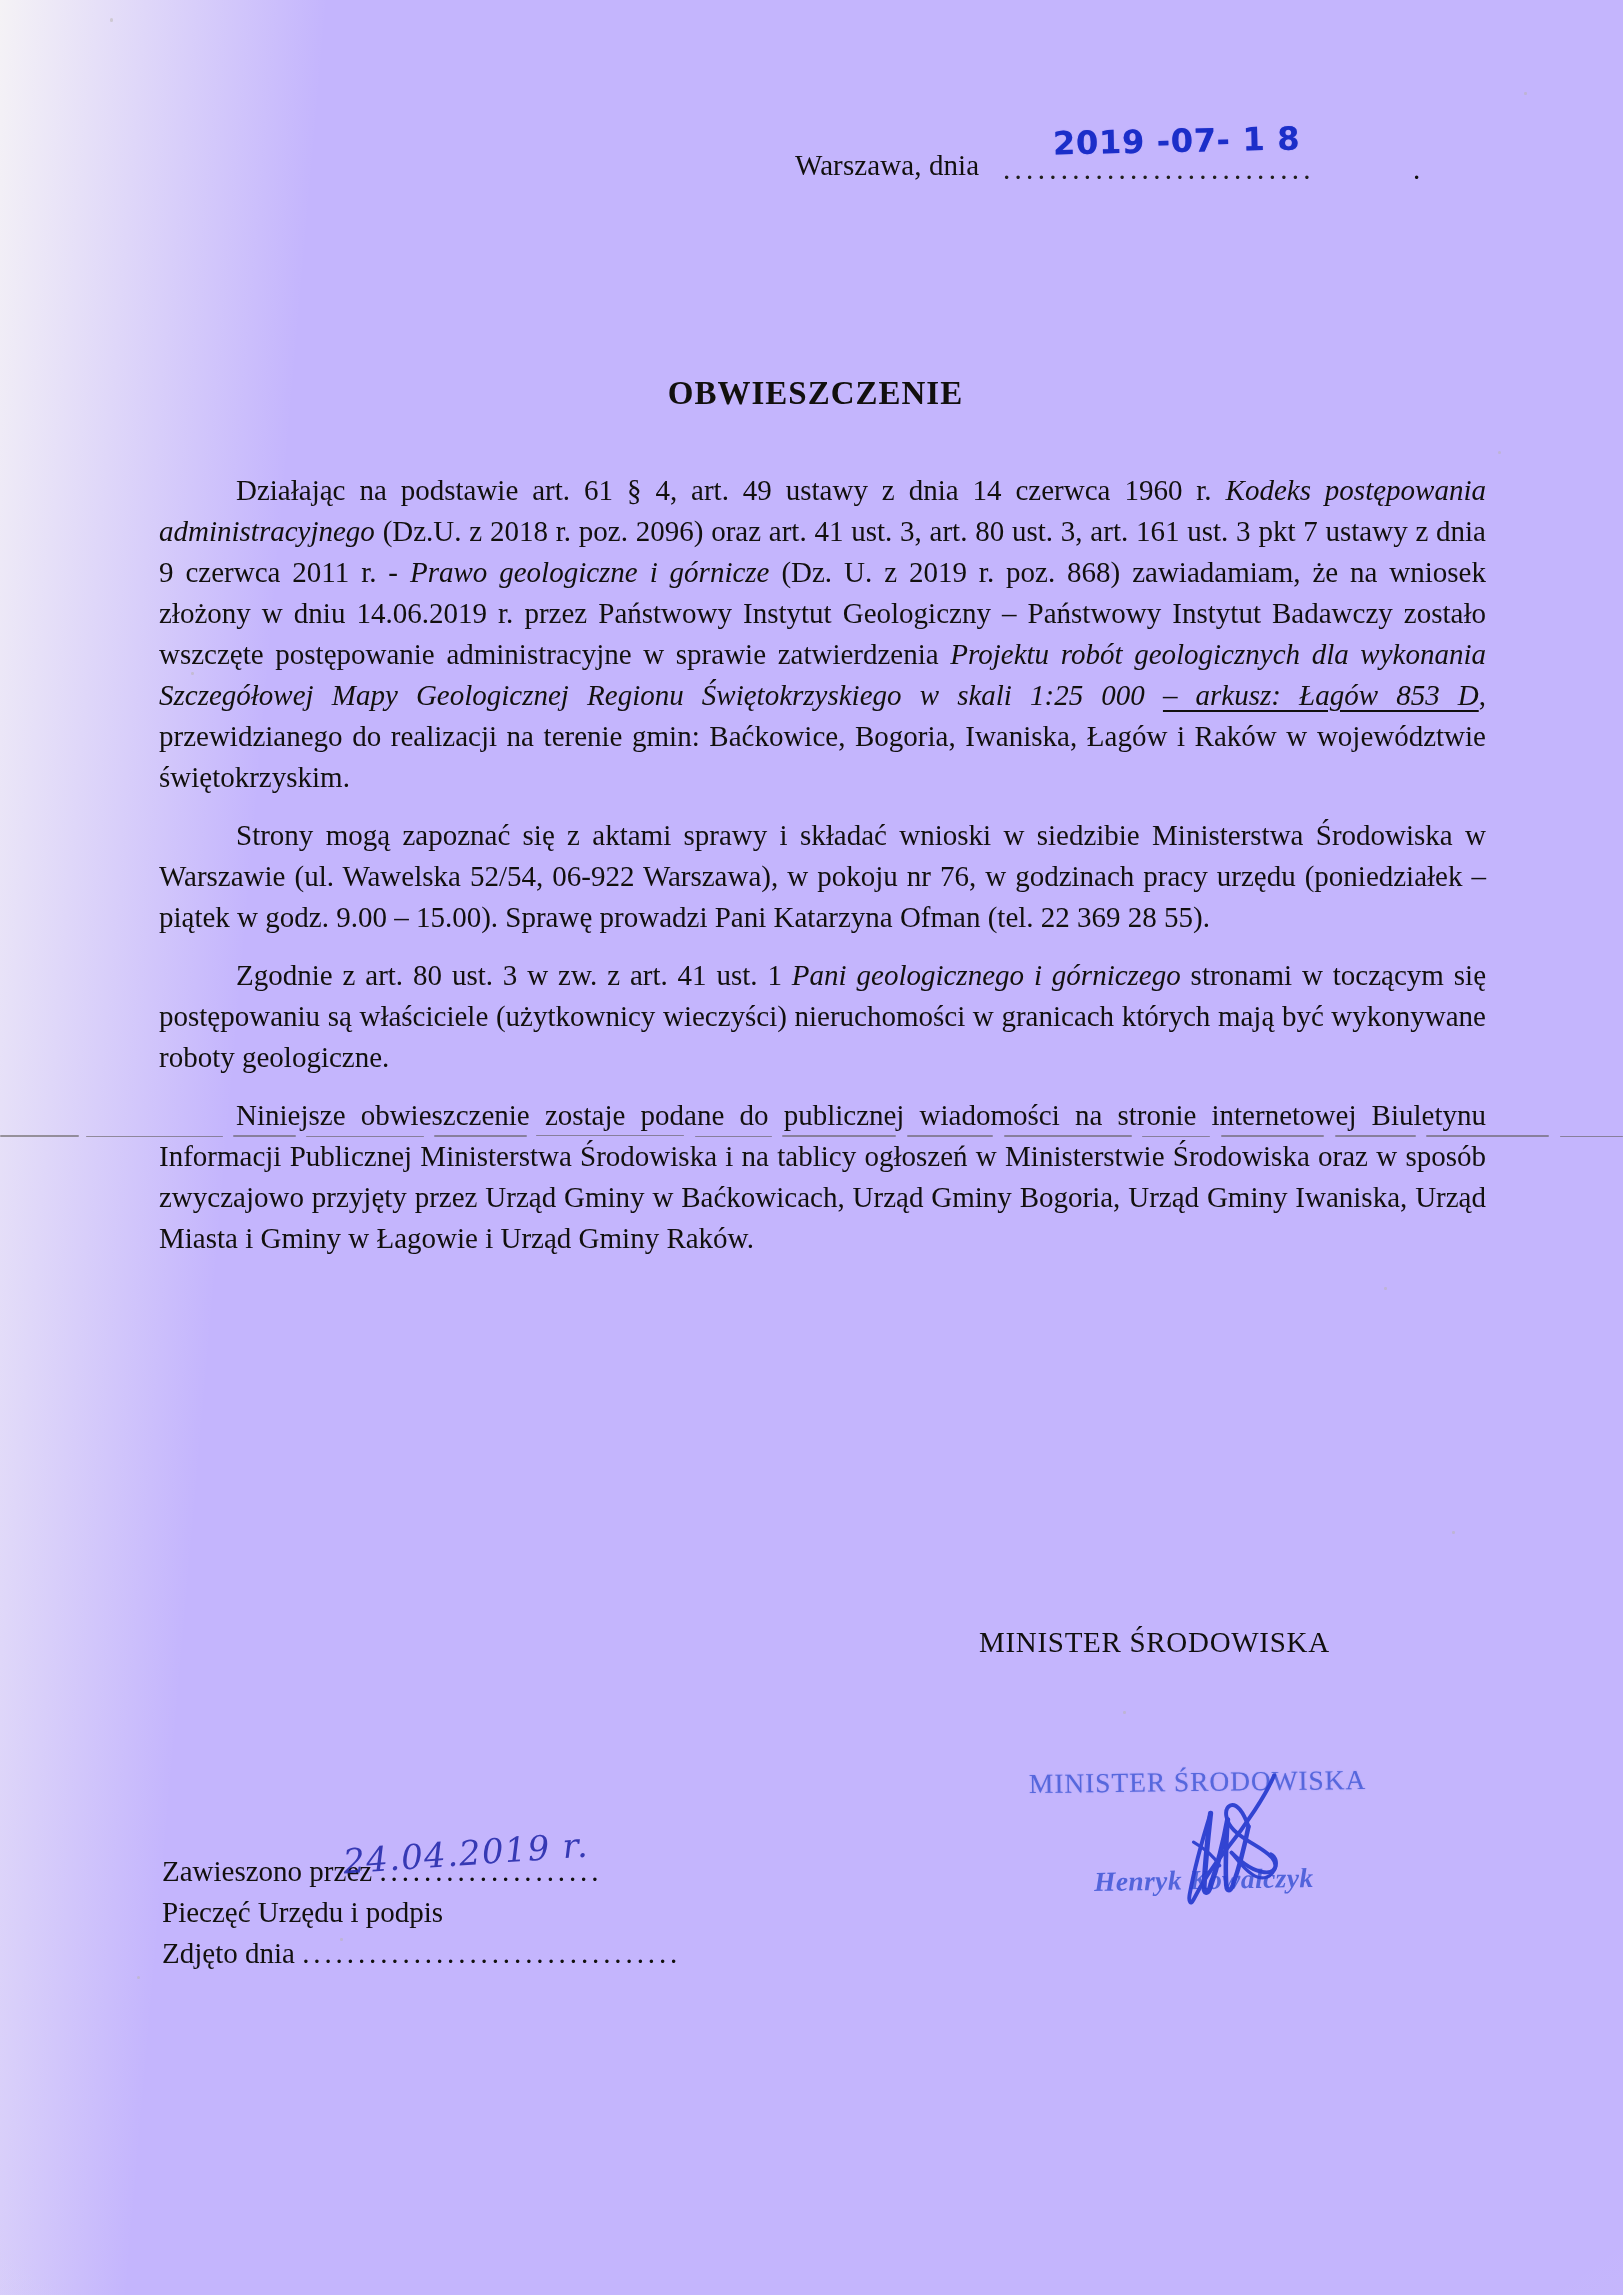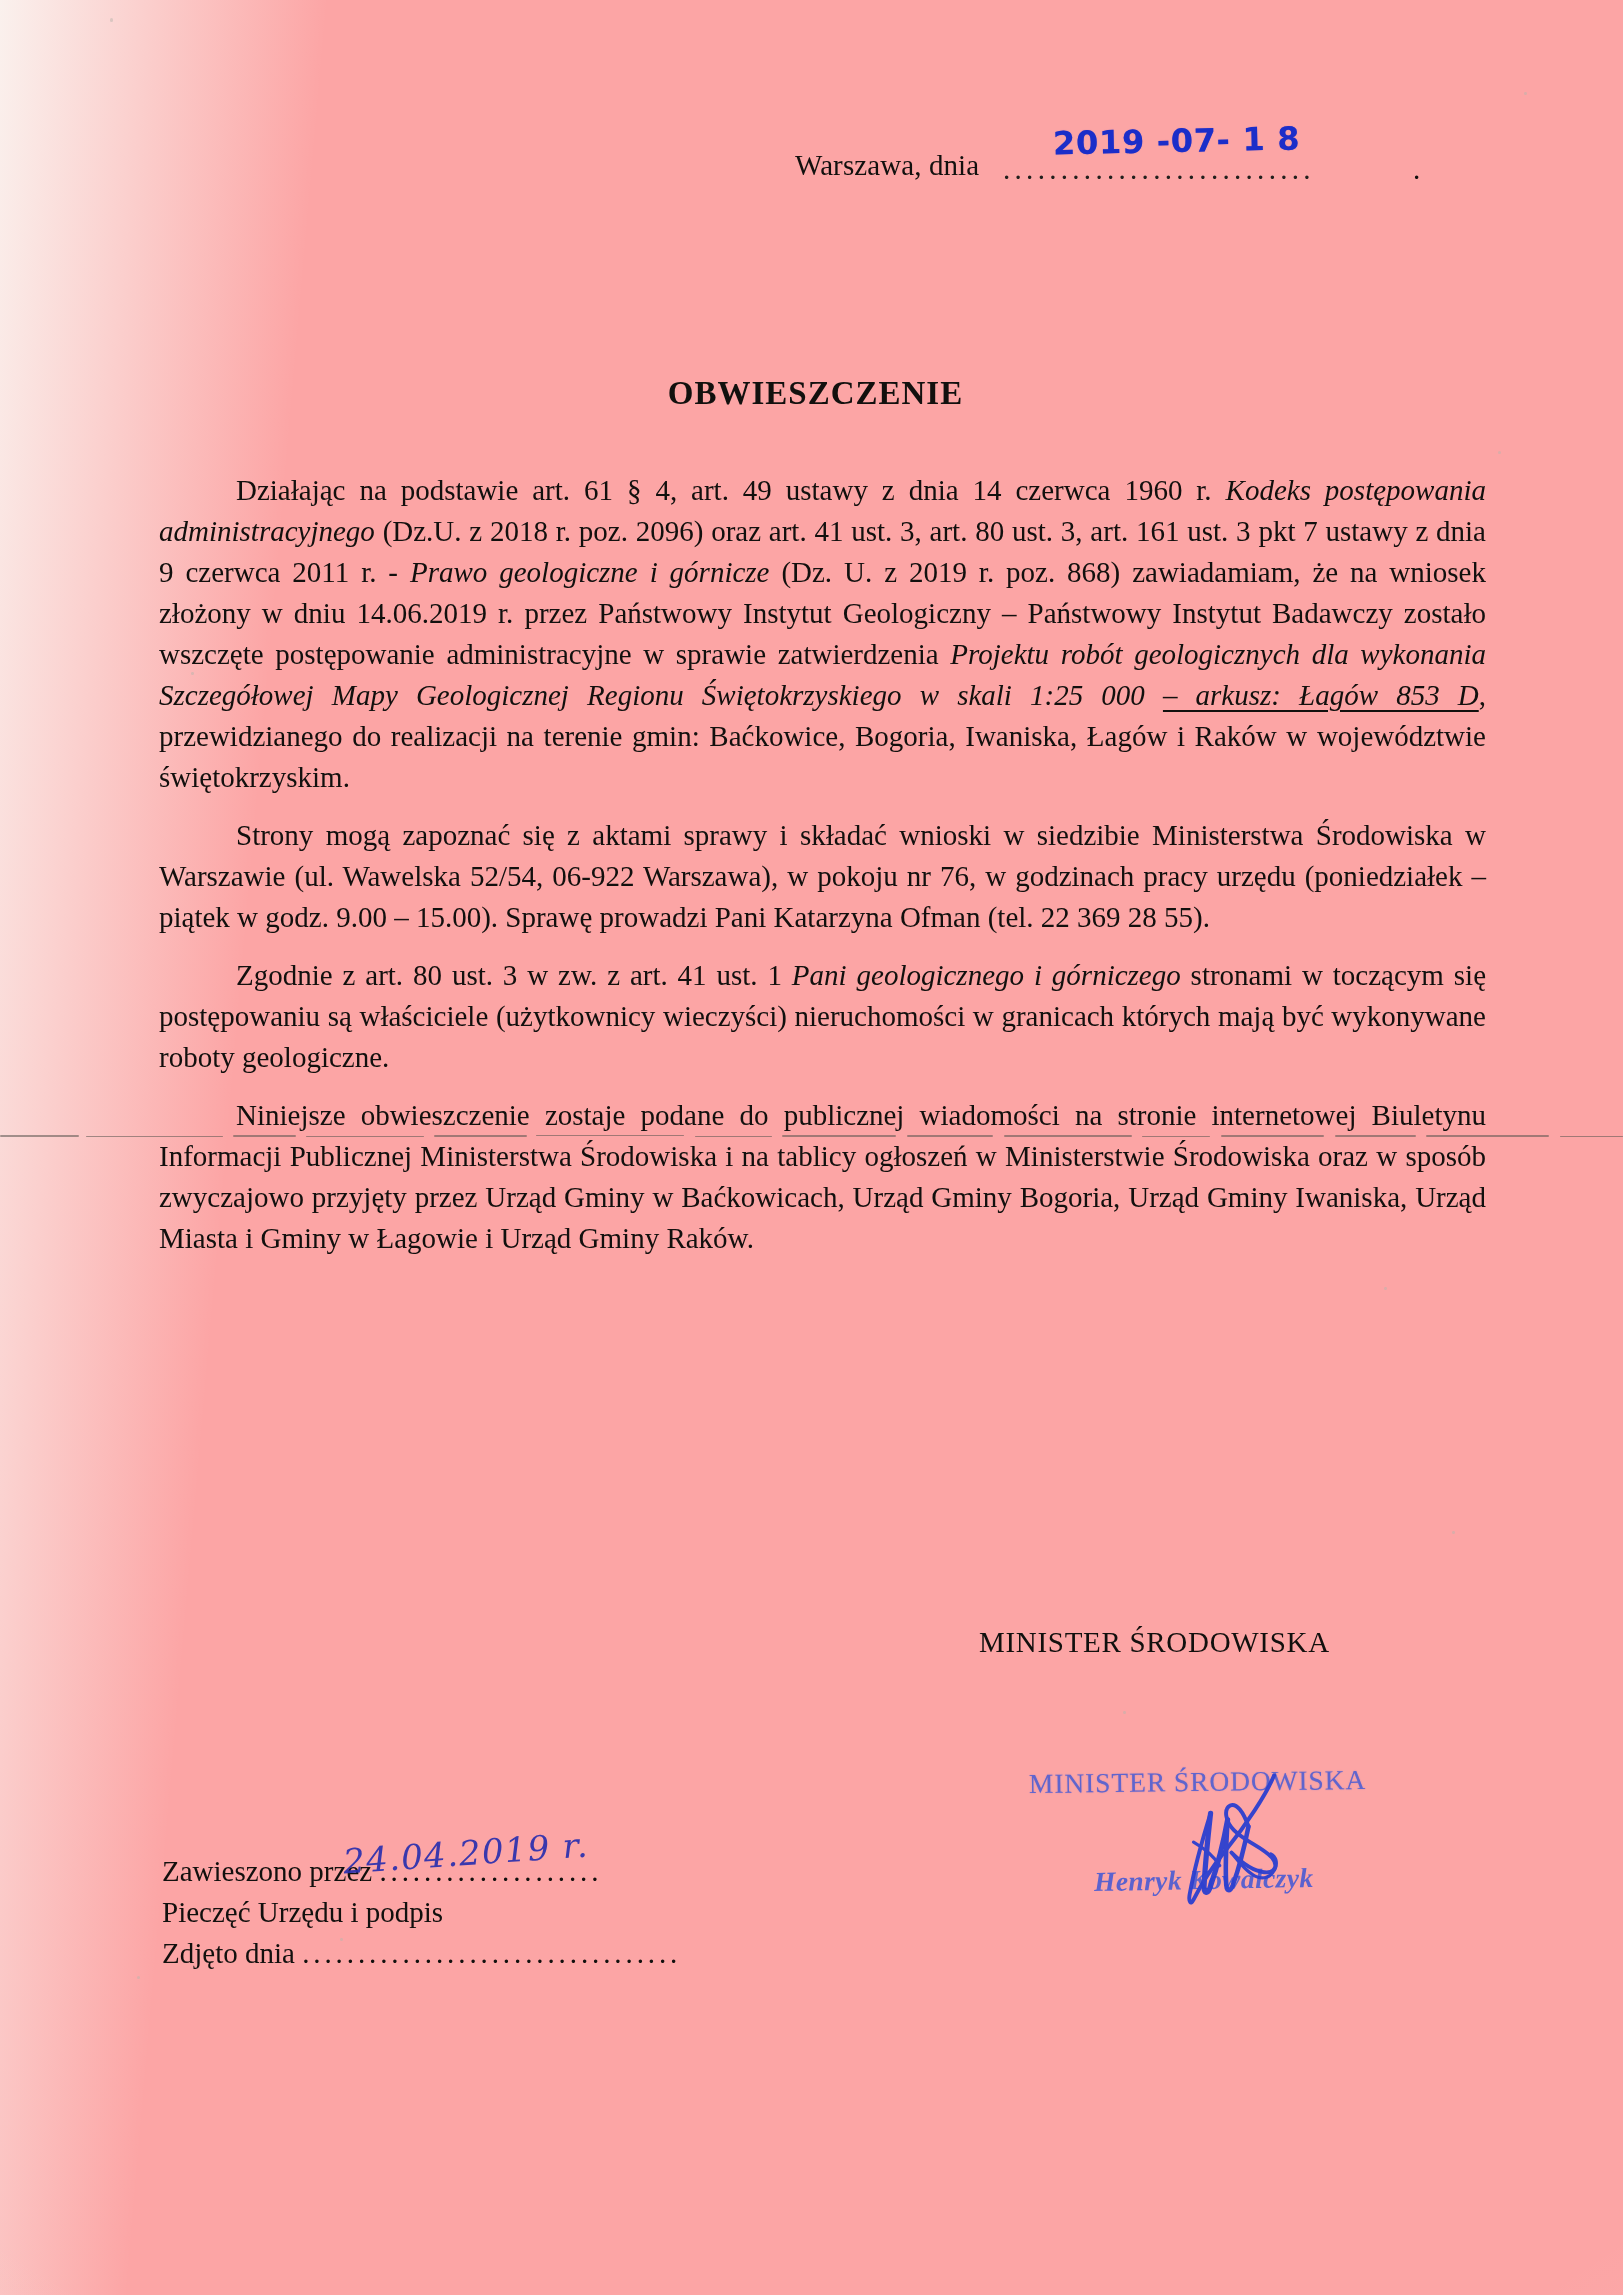--- a/index.html
+++ b/index.html
@@ -5,21 +5,21 @@
 <style>
   html, body {
     margin: 0;
     padding: 0;
     background: #ffffff;
   }
   #page {
     position: relative;
     width: 1623px;
     height: 2295px;
-    background: #fca5a5;
+    background: #c4b5fd;
     overflow: hidden;
     font-family: "Liberation Serif", "DejaVu Serif", serif;
     color: #12100e;
   }
 
   
   #paper-texture {
     position: absolute;
     inset: 0;
     background:

